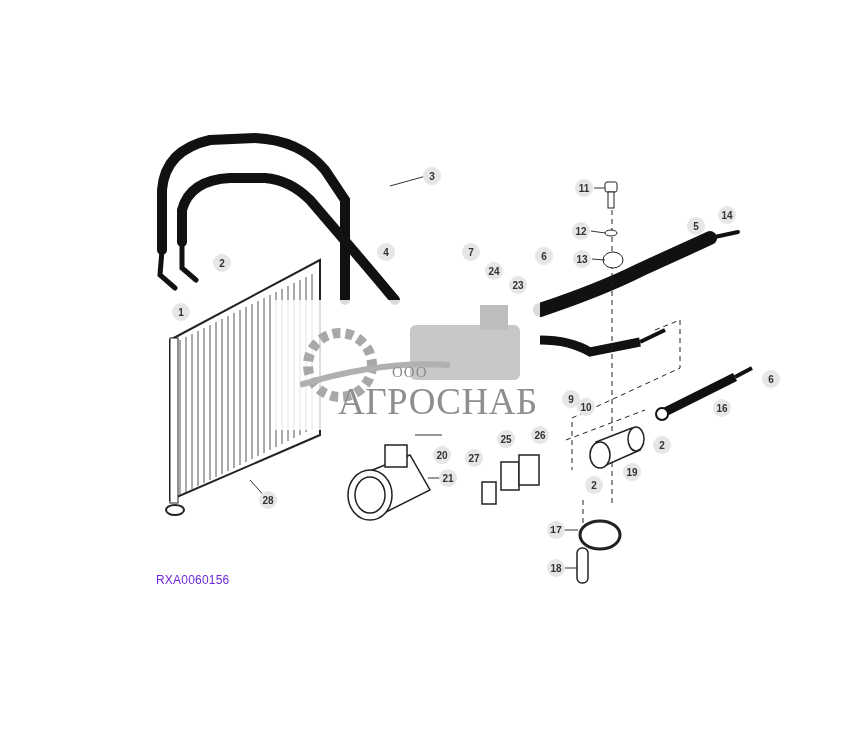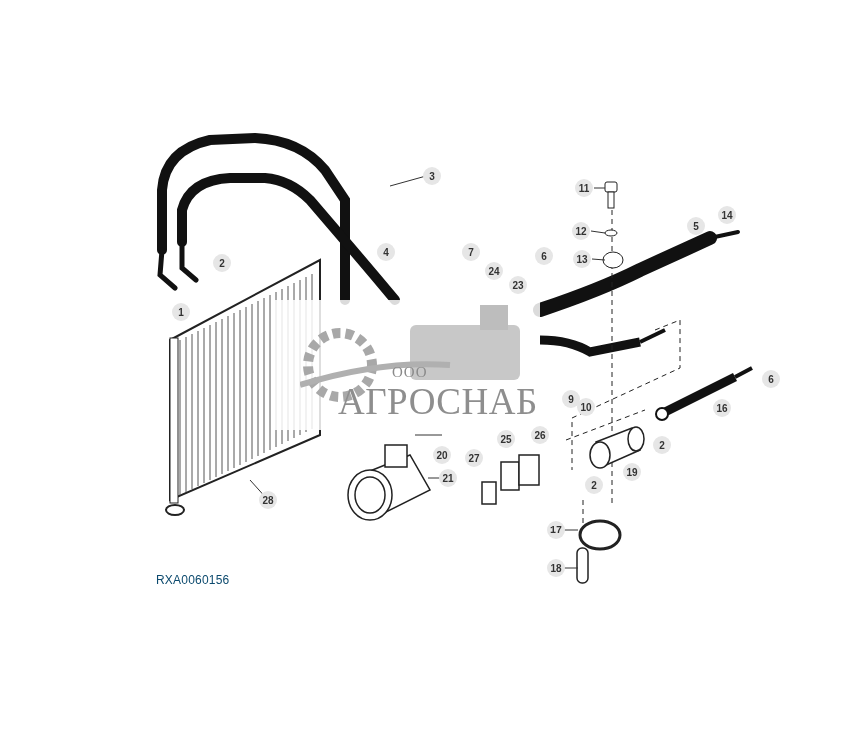--- a/index.html
+++ b/index.html
@@ -3,21 +3,21 @@
 <meta charset="utf-8">
 <style>
   html, body { margin: 0; padding: 0; background: #ffffff; }
   body { width: 841px; height: 731px; position: relative; overflow: hidden;
          font-family: "Liberation Sans", sans-serif; }
   #diagram { position: absolute; left: 0; top: 0; width: 841px; height: 731px; }
   .callout { position: absolute; width: 18px; height: 18px; border-radius: 50%;
              background: #e6e6e6; color: #333; font-size: 10px; font-weight: bold;
              display: flex; align-items: center; justify-content: center;
              font-family: "Liberation Sans", sans-serif; }
-  .ref-code { position: absolute; left: 156px; top: 573px; font-size: 12px; color: #0c4a6e;
+  .ref-code { position: absolute; left: 156px; top: 573px; font-size: 12px; color: #6d28d9;
               letter-spacing: 0.2px; }
   .watermark { position: absolute; left: 275px; top: 300px; width: 265px; height: 130px;
                background: rgba(255,255,255,0.85); }
   .wm-ooo { position: absolute; left: 392px; top: 364px; font-size: 15px; color: #8a8a8a;
             font-family: "Liberation Serif", serif; letter-spacing: 1px; }
   .wm-name { position: absolute; left: 338px; top: 380px; font-size: 37px; color: #8e8e8e;
              font-family: "Liberation Serif", serif; letter-spacing: 0.5px; }
 </style>
 </head>
 <body>

